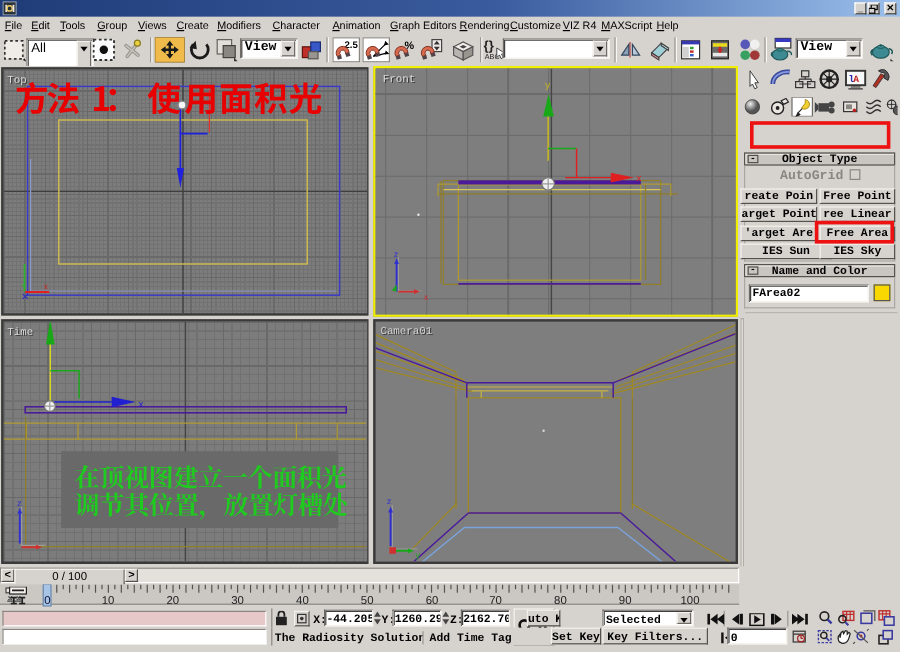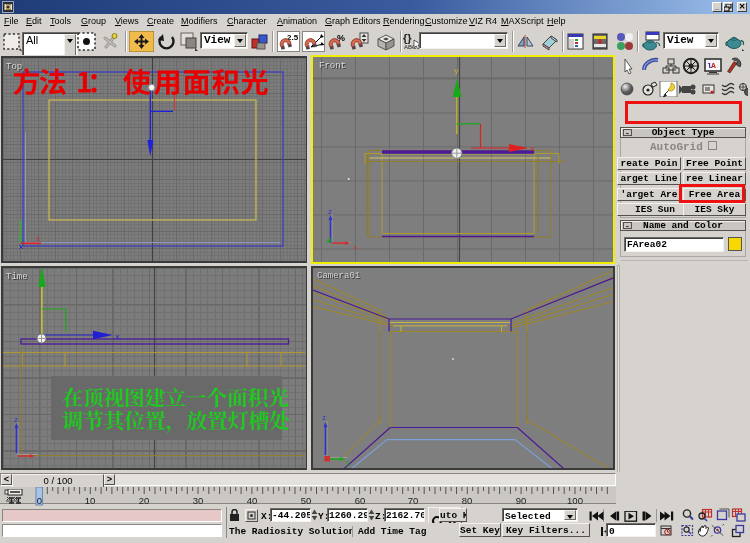--- a/index.html
+++ b/index.html
@@ -389,21 +389,21 @@
       <circle cx="130" cy="11" r="3.5" fill="#555" stroke="#333"></circle>
       <path d="M125 2 v8 M121 6 h8" stroke="#333" stroke-width=".8"></path>
 </svg>
     <div class="redbox" style="left:9px;top:46px;width:117px;height:23px"></div>
     <div class="rollout" style="top:72px"><div class="minus">-</div>Object Type</div>
     <div class="abs" style="left:4px;top:83px;width:126px;height:80px;border:1px solid #aaa7a2;border-top:0"></div>
     <div class="abs mono" style="left:34px;top:86px;font-size:11px;color:#8a8782">AutoGrid</div>
     <div class="abs" style="left:92px;top:86px;width:9px;height:9px;border:1px solid #8a8782;background:#d6d3ce"></div>
     <div class="obtn" style="left:1px;top:102px;width:64px">reate Poin</div>
     <div class="obtn" style="left:67px;top:102px;width:63px">Free Point</div>
-    <div class="obtn" style="left:1px;top:117px;width:64px">arget Line</div>
+    <div class="obtn" style="left:1px;top:117px;width:64px">arget Point</div>
     <div class="obtn" style="left:67px;top:117px;width:63px">ree Linear</div>
     <div class="obtn" style="left:1px;top:133px;width:64px">'arget Are</div>
     <div class="obtn" style="left:67px;top:133px;width:63px">Free Area</div>
     <div class="obtn" style="left:1px;top:148px;width:76px">IES Sun</div>
     <div class="obtn" style="left:67px;top:148px;width:63px">IES Sky</div>
     <div class="redbox" style="left:63px;top:129px;width:66px;height:19px"></div>
     <div class="rollout" style="top:165px"><div class="minus">-</div>Name and Color</div>
     <div class="abs" style="left:4px;top:176px;width:126px;height:26px;border:1px solid #aaa7a2;border-top:0"></div>
     <div class="field" style="left:8px;top:182px;width:100px;height:15px">
       <span style="position:absolute;left:2px;top:1px">FArea02</span>

